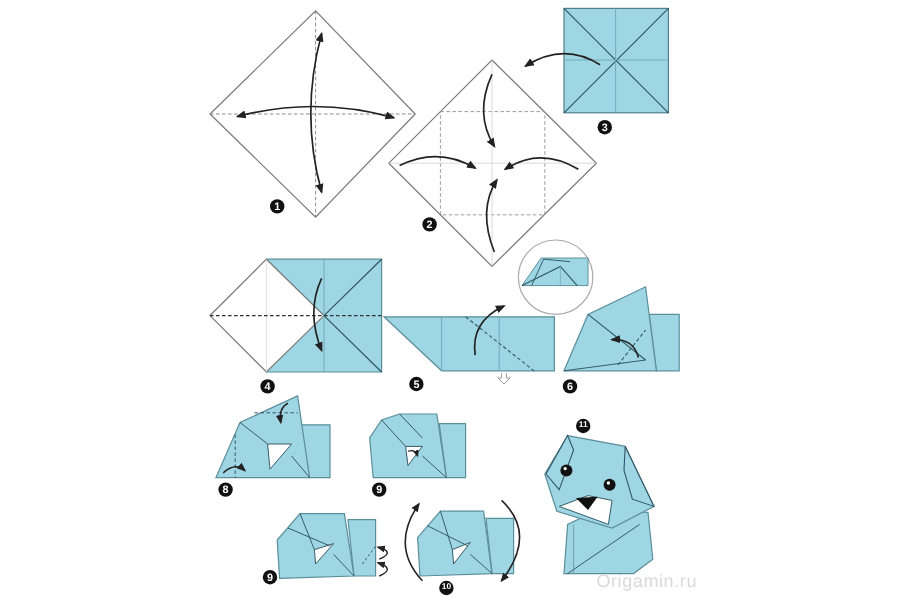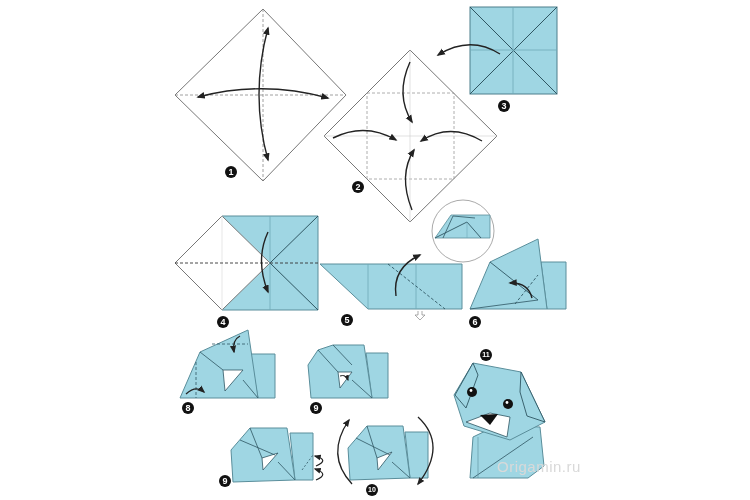--- a/index.html
+++ b/index.html
@@ -3,21 +3,21 @@
 <meta charset="utf-8">
 <style>
   html, body { margin:0; padding:0; background:#ffffff; }
   body { width:750px; height:500px; position:relative; overflow:hidden;
          font-family:"Liberation Sans", sans-serif; }
   svg.diagram { position:absolute; left:0; top:0; width:750px; height:500px; }
   .num-badge { position:absolute; width:12px; height:12px; border-radius:50%;
                background:#111; color:#fff; font-size:9px; font-weight:bold;
                line-height:12px; text-align:center;
                font-family:"Liberation Sans", sans-serif; }
-  .watermark { position:absolute; left:497px; top:458px; color:#d9d9d9;
+  .watermark { position:absolute; left:497px; top:476px; color:#d9d9d9;
                font-size:15px; letter-spacing:0.5px;
                font-family:"Liberation Sans", sans-serif; }
 </style>
 </head>
 <body>
 
 <svg class="diagram" viewBox="0 0 750 500" xmlns="http://www.w3.org/2000/svg">
   <defs>
     <marker id="ah" viewBox="0 0 10 10" refX="8" refY="5" markerWidth="6" markerHeight="6" orient="auto-start-reverse">
       <path d="M0,1 L10,5 L0,9 z" fill="#222"></path>

